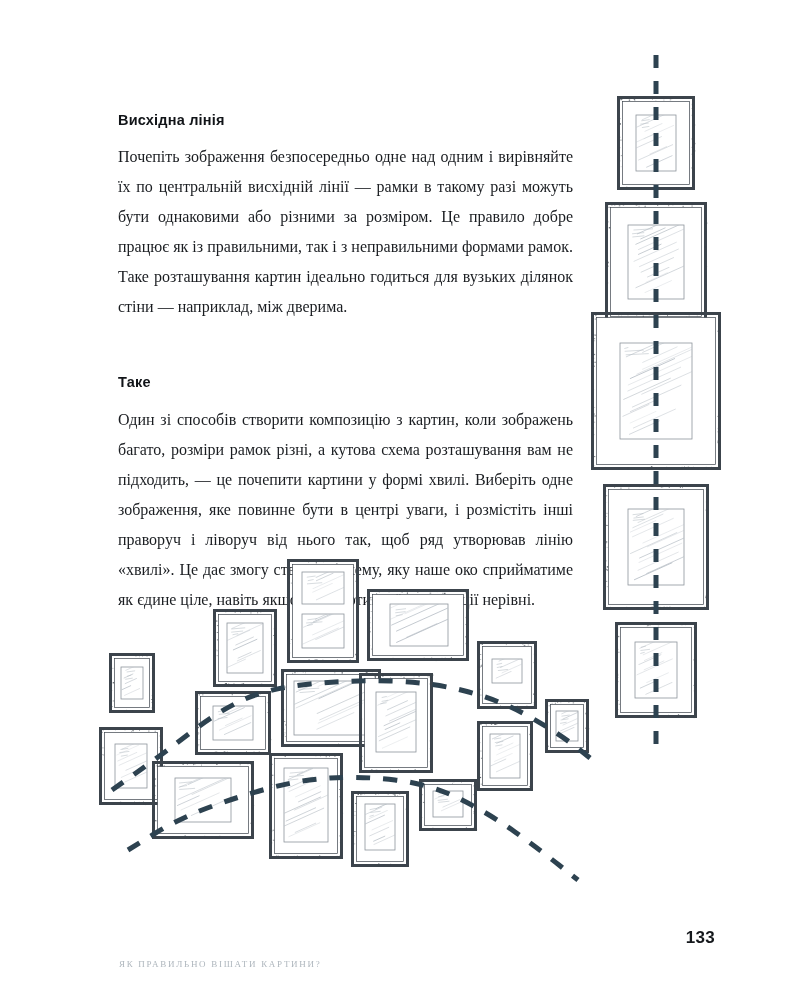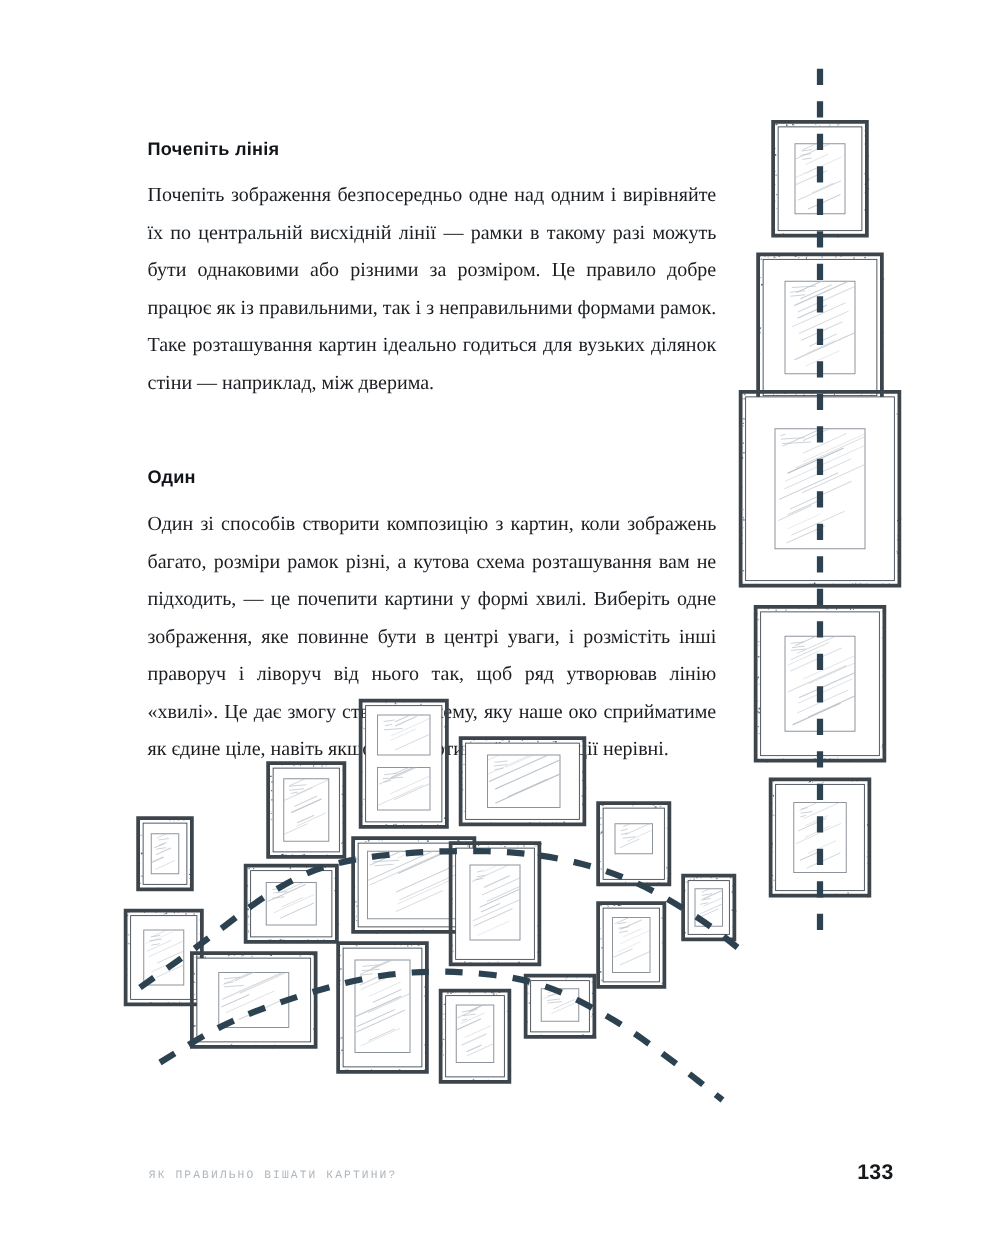--- a/index.html
+++ b/index.html
@@ -46,22 +46,22 @@
     text-align: justify;
     text-justify: inter-word;
     hyphens: manual;
   }
   .gap-2 { height: 22px; }
 
   
   .running-head {
     position: absolute;
     left: 119px;
-    top: 935px;
-    font-family: Liberation Mono, monospace;
+    top: 959px;
+    font-family: Liberation Serif, serif;
     font-size: 9px;
     letter-spacing: 1.7px;
     color: #aeb6bd;
     text-transform: uppercase;
     white-space: nowrap;
   }
   .folio {
     position: absolute;
     right: 82px;
     top: 928px;
@@ -80,28 +80,28 @@
   #wave-illustration { left: 100px; top: 560px; }
 </style>
 </head>
 <body>
 
 <div class="page">
 
   <div class="text-col">
 
     <div class="section">
-      <h2 class="section-heading">Почепіть лінія</h2>
+      <h2 class="section-heading">Висхідна лінія</h2>
       <p class="section-body">Почепіть зображення безпосередньо одне над одним і вирівняйте їх по центральній висхідній лінії — рамки в такому разі можуть бути однаковими або різними за розміром. Це правило добре працює як із правильними, так і з неправильними формами рамок. Таке розташування картин ідеально годиться для вузьких ділянок стіни — наприклад, між дверима.</p>
     </div>
 
     <div class="gap-2"></div>
 
     <div class="section">
-      <h2 class="section-heading">Один</h2>
+      <h2 class="section-heading">Таке</h2>
       <p class="section-body">Один зі способів створити композицію з картин, коли зображень багато, розміри рамок різні, а кутова схема розташування вам не підходить, — це почепити картини у формі хвилі. Виберіть одне зображення, яке повинне бути в центрі уваги, і розмістіть інші праворуч і ліворуч від нього так, щоб ряд утворював лінію «хвилі». Це дає змогу створити схему, яку наше око сприйматиме як єдине ціле, навіть якщо краї картинної композиції нерівні.</p>
     </div>
 
   </div>
 
   <div class="illus" id="vertical-line-illustration">
     <svg id="svg-vertical" width="140" height="720" viewBox="0 0 140 720">
         <g>
           <rect x="30.5" y="42.5" width="75" height="91" fill="none" stroke="#3c444c" stroke-width="3"></rect>
           <rect x="34.5" y="46.5" width="67" height="83" fill="#ffffff" stroke="#3c444c" stroke-width="0.7"></rect>

